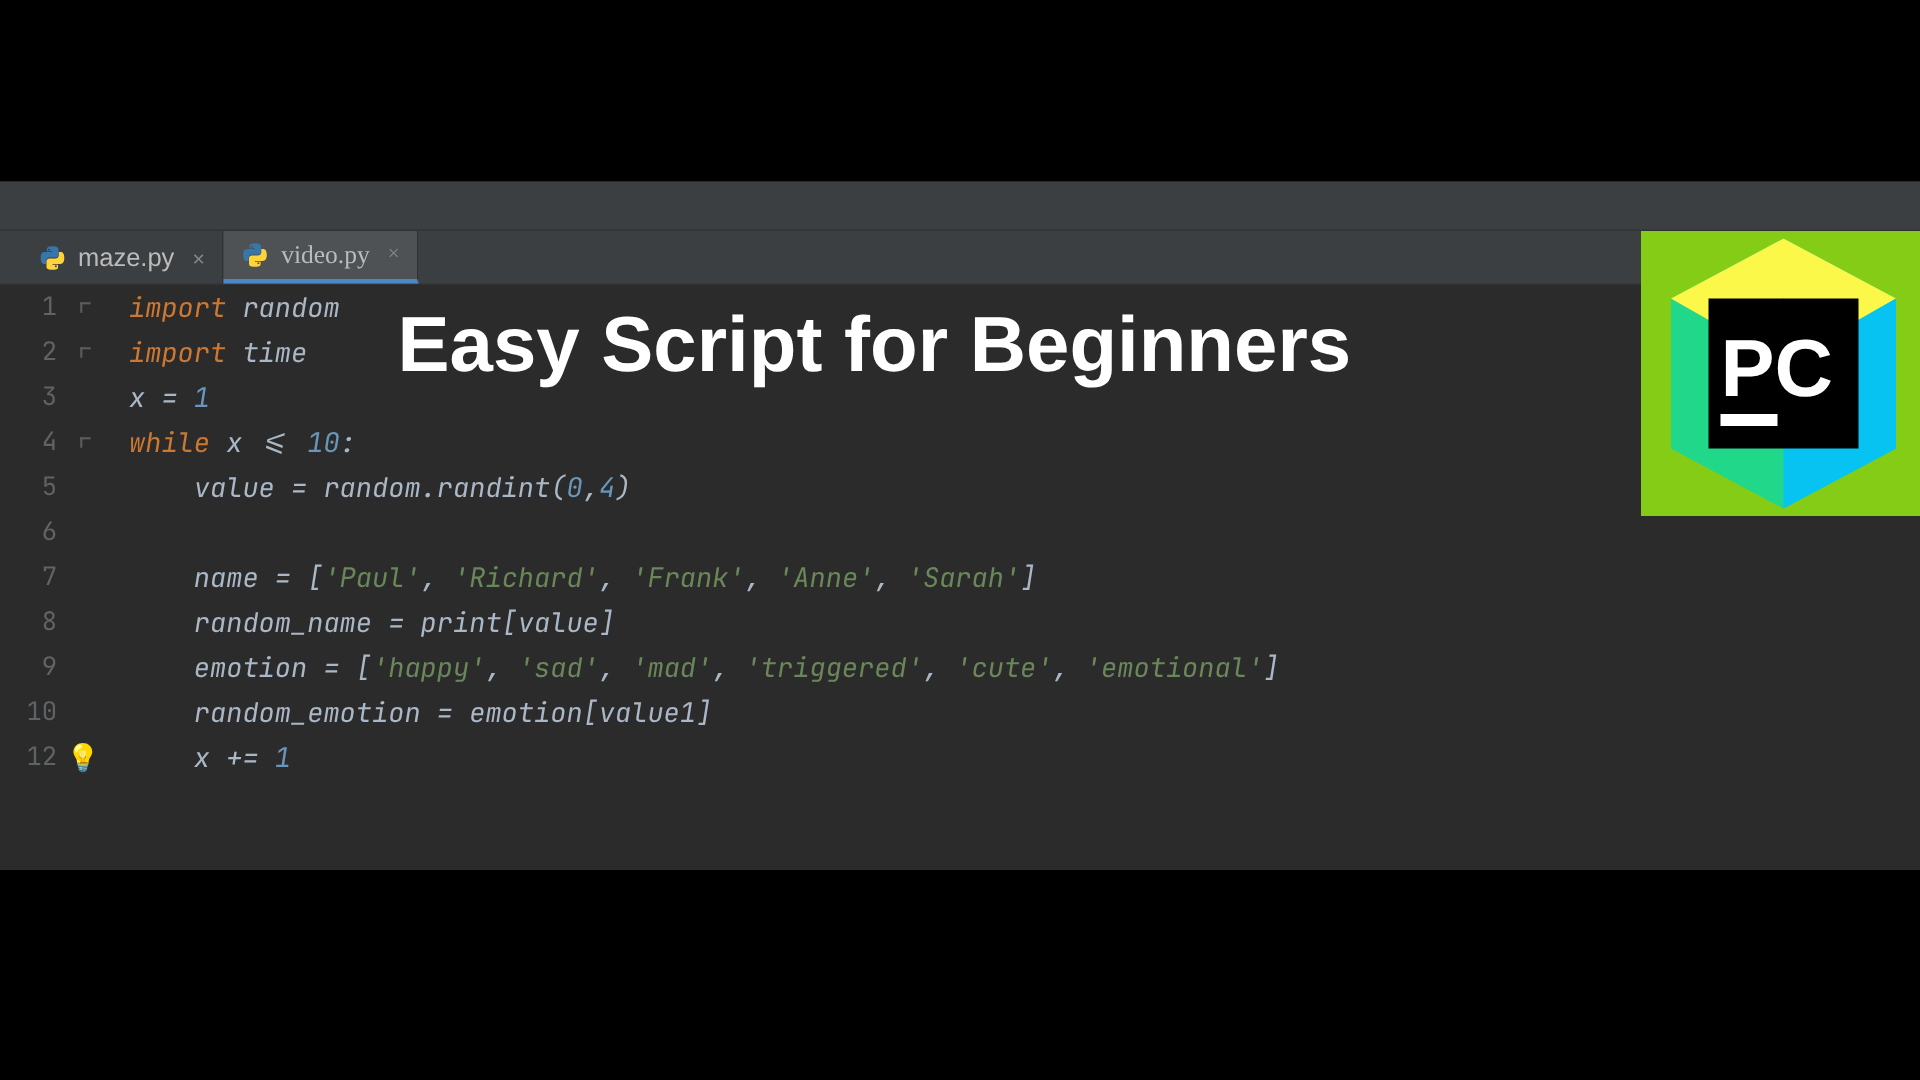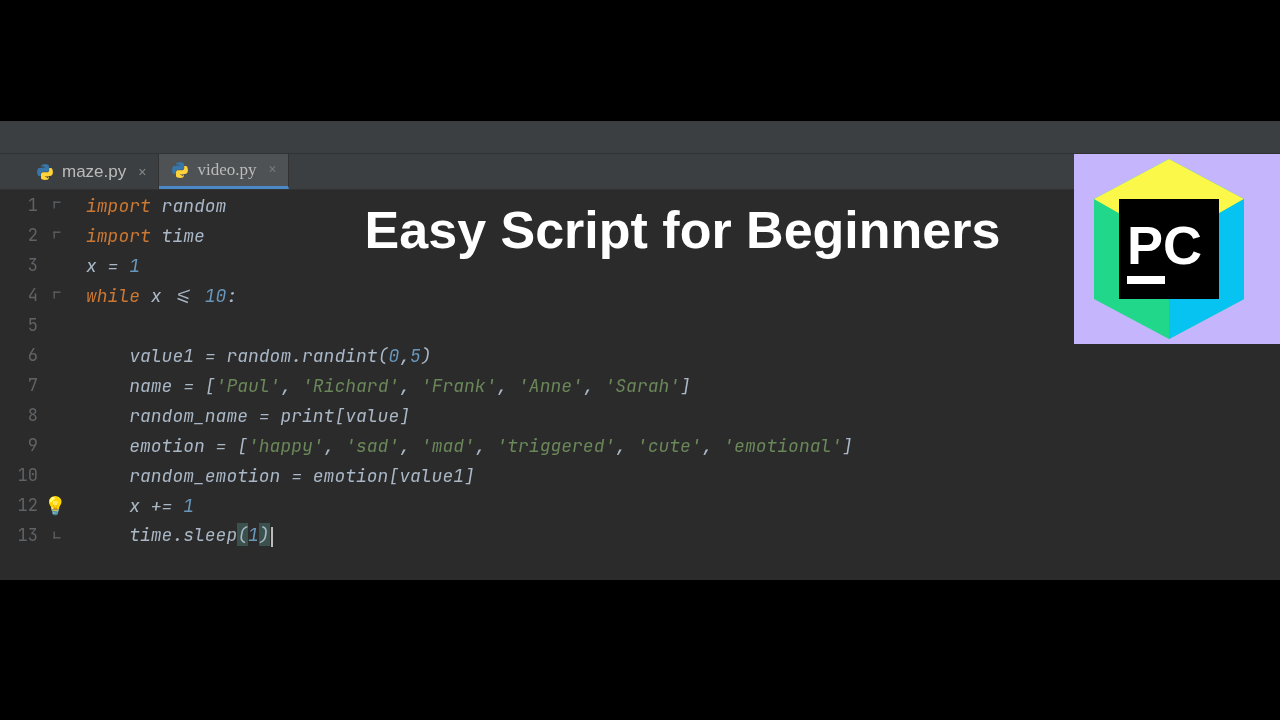--- a/index.html
+++ b/index.html
@@ -22,21 +22,21 @@
   .top-strip {
     height: 33px;
     background: #3c3f41;
     border-bottom: 1px solid #323232;
   }
   .tab-bar {
     display: flex;
     height: 36px;
     background: #3c3f41;
     border-bottom: 1px solid #323232;
-    padding-left: 24px;
+    padding-left: 14px;
     align-items: stretch;
   }
   .tab {
     display: flex;
     align-items: center;
     padding: 0 12px;
     gap: 8px;
     color: #bbbbbb;
     font-size: 17px;
     border-right: 1px solid #323232;
@@ -125,32 +125,31 @@
   }
 
   .title-overlay {
     position: absolute;
     top: 200px;
     left: 265px;
     right: 180px;
     color: #fff;
     font-size: 52px;
     font-weight: 600;
-    text-align: center;
     pointer-events: none;
     font-family: "Segoe UI", Arial, sans-serif;
   }
 
   .pycharm-logo {
     position: absolute;
     top: 154px;
     right: 0px;
-    width: 206px;
+    width: 186px;
     height: 190px;
-    background: #c4b5fd;
+    background: #84cc16;
     text-decoration: underline;
   }
 </style>
 </head>
 <body>
 
 <div class="editor-pane">
   <div class="top-strip"></div>
 
   <div class="tab-bar" id="tab-bar">
@@ -199,25 +198,25 @@
       <div class="code-row">
         <div class="gutter">4</div>
         <div class="gutter-icons">
           <span class="fold-mark open"></span>
         </div>
         <div class="code"><span class="kw">while</span> x &lt;= <span class="num">10</span>:</div>
       </div>
       <div class="code-row">
         <div class="gutter">5</div>
         <div class="gutter-icons"></div>
+        <div class="code">    value = random.randint(<span class="num">0</span><span class="py">,</span><span class="num">4</span>)</div>
       </div>
       <div class="code-row">
         <div class="gutter">6</div>
         <div class="gutter-icons"></div>
-        <div class="code">    value1 = random.randint(<span class="num">0</span><span class="py">,</span><span class="num">5</span>)</div>
       </div>
       <div class="code-row">
         <div class="gutter">7</div>
         <div class="gutter-icons"></div>
         <div class="code">    name = [<span class="str">'Paul'</span>, <span class="str">'Richard'</span>, <span class="str">'Frank'</span>, <span class="str">'Anne'</span>, <span class="str">'Sarah'</span>]</div>
       </div>
       <div class="code-row">
         <div class="gutter">8</div>
         <div class="gutter-icons"></div>
         <div class="code">    random_name = print[value]</div>
@@ -231,27 +230,20 @@
         <div class="gutter">10</div>
         <div class="gutter-icons"></div>
         <div class="code">    random_emotion = emotion[value1]</div>
       </div>
       <div class="code-row">
         <div class="gutter">12</div>
         <div class="gutter-icons">
           <span class="bulb">💡</span>
         </div>
         <div class="code">    x += <span class="num">1</span></div>
-      </div>
-      <div class="code-row">
-        <div class="gutter">13</div>
-        <div class="gutter-icons">
-          <span class="fold-mark "></span>
-        </div>
-        <div class="code">    time.sleep<span class="brkt-hl">(</span><span class="num">1</span><span class="brkt-hl">)</span><span class="caret"></span></div>
       </div>
     </div>
 </div>
 
 <div class="title-overlay">Easy Script for Beginners</div>
 
 <div class="pycharm-logo">
   <svg viewBox="0 0 190 190" width="190" height="190">
     <polygon points="20,45 95,5 170,45 170,145 95,185 20,145" fill="#21d789"></polygon>
     <polygon points="20,45 95,5 170,45 135,65 95,45 55,65" fill="#fcf84a"></polygon>

